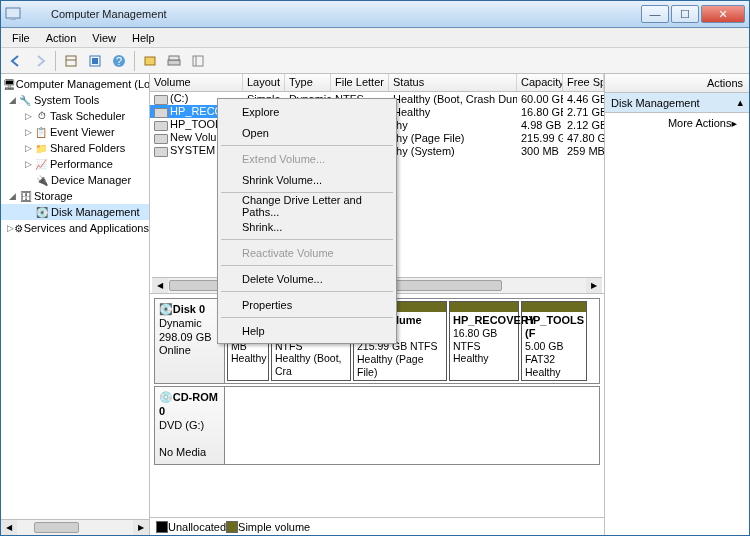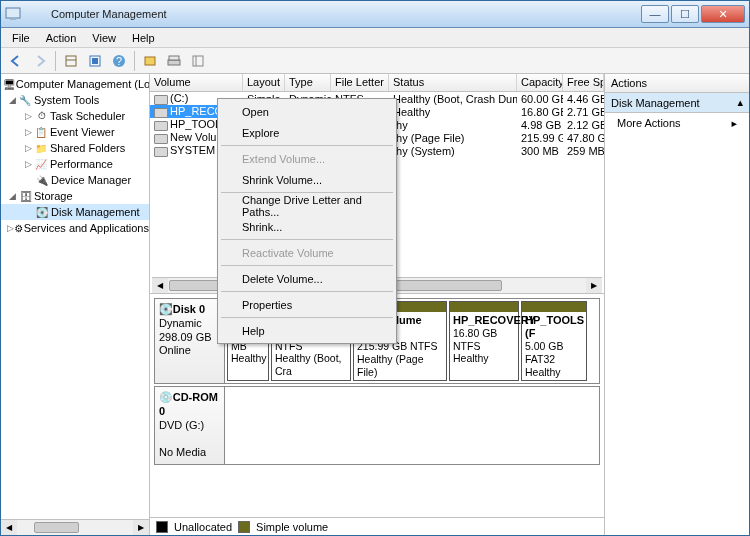--- a/index.html
+++ b/index.html
@@ -40,23 +40,23 @@
   .hscroll .track { position:absolute; left:17px; right:17px; top:2px; height:11px;}
   .hscroll .thumb { position:absolute; left:0; top:0; width:80%; height:11px; background:#d0d0d0; border:1px solid #a0a0a0; border-radius:2px;}
   .disk-map { flex:1; overflow:auto; padding:2px;}
   .disk-block { border:1px solid #888; margin:2px; display:flex; min-height:66px;}
   .disk-label { width:70px; background:linear-gradient(#fbfbfb,#ececec); border-right:1px solid #888; padding:4px; line-height:1.25;}
   .disk-parts { flex:1; display:flex; gap:2px; padding:2px;}
   .part { border:1px solid #555; flex:0 0 auto; display:flex; flex-direction:column;}
   .part .stripe { height:10px; background:#6b6b1f;}
   .part .plabel { padding:2px 3px; line-height:1.2; font-size:10.5px;}
   .part.hatched .stripe { background: repeating-linear-gradient(45deg,#6b6b1f 0,#6b6b1f 3px,#a3a352 3px,#a3a352 6px);}
-  .legend { height:18px; border-top:1px solid #c0c0c0; display:flex; align-items:center; gap:6px; padding:0 6px; background:#fff;}
+  .legend { height:18px; border-top:1px solid #c0c0c0; display:flex; align-items:center; gap:0; padding:0 6px; background:#fff;}
   .legend .sw { width:12px; height:12px; display:inline-block; border:1px solid #666;}
-  .actions { width:144px; display:flex; flex-direction:column;}
+  .actions { width:144px; display:flex; flex-direction:column;text-align:right;}
   .actions .hdr { background:linear-gradient(#fdfdfd,#ececec); padding:3px 6px; border-bottom:1px solid #c0c0c0; font-weight:normal;}
   .actions .sub { background:#d6e9f8; padding:3px 6px; border-bottom:1px solid #c0c0c0; display:flex; justify-content:space-between; align-items:center;}
   .actions .item { padding:4px 12px;}
   
   .ctx { position:absolute; left:217px; top:98px; width:180px; background:#f0f0f0; border:1px solid #979797; box-shadow:2px 2px 3px rgba(0,0,0,0.25); padding:2px;}
   .ctx .mi { height:21px; display:flex; align-items:center; padding:0 22px; color:#000;}
   .ctx .mi.disabled { color:#9a9a9a;}
   .ctx .sep { height:1px; background:#c0c0c0; margin:2px 1px;}
   svg { display:block; }
 </style>
@@ -321,22 +321,22 @@
       </div>
       <div class="item">
         <span>More Actions</span>
         <span style="float:right">▸</span>
       </div>
     </div>
   </div>
 </div>
 
 <div class="ctx">
+  <div class="mi">Explore</div>
   <div class="mi">Open</div>
-  <div class="mi">Explore</div>
   <div class="sep"></div>
   <div class="mi disabled">Extend Volume...</div>
   <div class="mi">Shrink Volume...</div>
   <div class="sep"></div>
   <div class="mi">Change Drive Letter and Paths...</div>
   <div class="mi">Shrink...</div>
   <div class="sep"></div>
   <div class="mi disabled">Reactivate Volume</div>
   <div class="sep"></div>
   <div class="mi">Delete Volume...</div>

